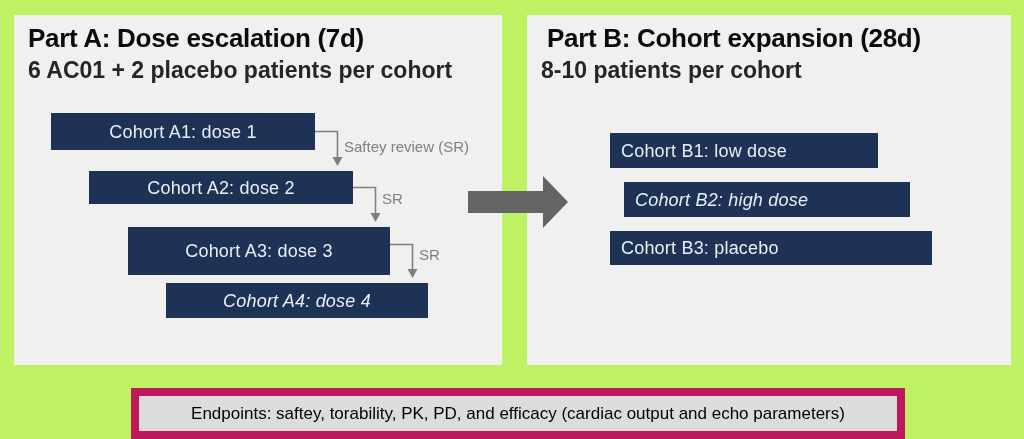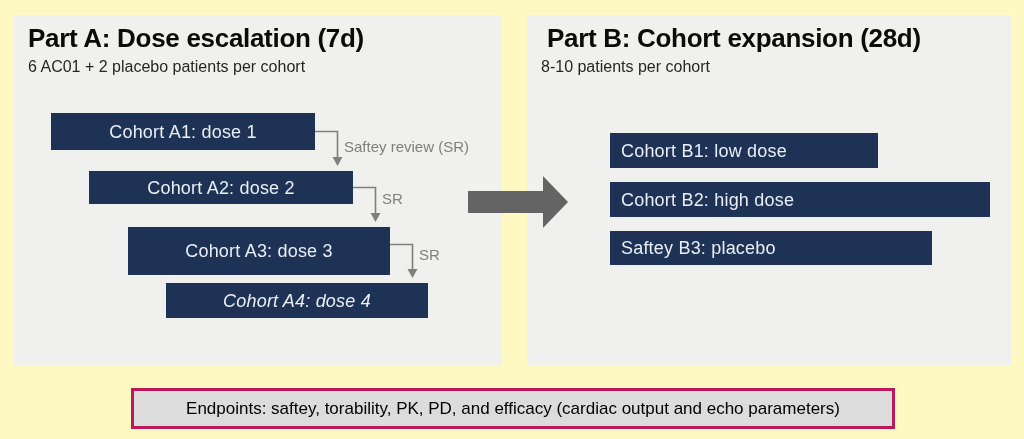--- a/index.html
+++ b/index.html
@@ -9,58 +9,58 @@
     --flow-arrow:#646464;
     --connector:#7f7f7f;
     --endpoints-bg:#dcdcdc;
   }
   html,body{margin:0;padding:0;}
   body{
     width:1024px;height:439px;background:#ffffff;
     font-family:"Liberation Sans", sans-serif;
     -webkit-font-smoothing:antialiased;
   }
-  .canvas{position:relative;width:1024px;height:439px;background:#fef9c3;overflow:hidden;}
+  .canvas{position:relative;width:1024px;height:439px;background:#bef264;overflow:hidden;}
   .panel{position:absolute;background:var(--panel-bg);}
   .panel-a{left:14px;top:15px;width:488px;height:350px;}
   .panel-b{left:527px;top:15px;width:484px;height:350px;}
   .title{
     position:absolute;font-size:26px;font-weight:bold;color:#0b0b0b;
     letter-spacing:-0.3px;white-space:nowrap;line-height:1.1;
   }
   .subtitle{
-    position:absolute;font-size:16px;font-weight:400;color:#262626;
+    position:absolute;font-size:23px;font-weight:700;color:#262626;
     white-space:nowrap;line-height:1.1;text-align:right;
   }
   .cohort-box{
     position:absolute;background:var(--cohort-box);color:var(--cohort-text);
     font-size:18px;line-height:1;display:flex;align-items:center;
     white-space:nowrap;letter-spacing:0.2px;
   }
   .cohort-box.centered{justify-content:center;}
   .cohort-box.leftpad{justify-content:flex-start;padding-left:11px;box-sizing:border-box;}
   .a1{left:51px;top:113px;width:264px;height:37px;}
   .a2{left:89px;top:171px;width:264px;height:33px;}
   .a3{left:128px;top:227px;width:262px;height:48px;}
   .a4{left:166px;top:283px;width:262px;height:35px;font-style:italic;}
   .b1{left:610px;top:133px;width:268px;height:35px;}
-  .b2{left:610px;top:182px;width:380px;height:35px;}
+  .b2{left:624px;top:182px;width:286px;height:35px;font-style:italic;}
   .b3{left:610px;top:231px;width:322px;height:34px;}
   .sr-label{
     position:absolute;color:var(--connector);font-size:15px;
     white-space:nowrap;line-height:1.1;
   }
   .sr1{left:344px;top:139px;}
   .sr2{left:382px;top:191px;}
   .sr3{left:419px;top:247px;}
   .overlay-svg{position:absolute;left:0;top:0;pointer-events:none;}
   .flow-arrow-svg{position:absolute;left:468px;top:175px;pointer-events:none;}
   .endpoints-box{
     position:absolute;left:131px;top:388px;width:758px;height:35px;
-    background:var(--endpoints-bg);border:3px solid #be185d;
+    background:var(--endpoints-bg);border:8px solid #be185d;
     display:flex;align-items:center;justify-content:center;
   }
   .endpoints-text{
     font-size:17px;color:#000000;white-space:nowrap;line-height:1;
   }
 </style>
 </head>
 <body>
 
 <div class="canvas">
@@ -111,21 +111,21 @@
     <div class="title" style="left:541px;top:24px;margin-left:6px;">Part B: Cohort expansion (28d)</div>
     <div class="subtitle" style="left:541px;top:58px;">8-10 patients per cohort</div>
 
     <div class="cohort-box leftpad b1">
       <span>Cohort B1: low dose</span>
     </div>
     <div class="cohort-box leftpad b2">
       <span>Cohort B2: high dose</span>
     </div>
     <div class="cohort-box leftpad b3">
-      <span>Saftey B3: placebo</span>
+      <span>Cohort B3: placebo</span>
     </div>
   </div>
 
   <div class="endpoints-box">
     <span class="endpoints-text">Endpoints: saftey, torability, PK, PD, and efficacy (cardiac output and echo parameters)</span>
   </div>
 
 </div>
 
 </body></html>

